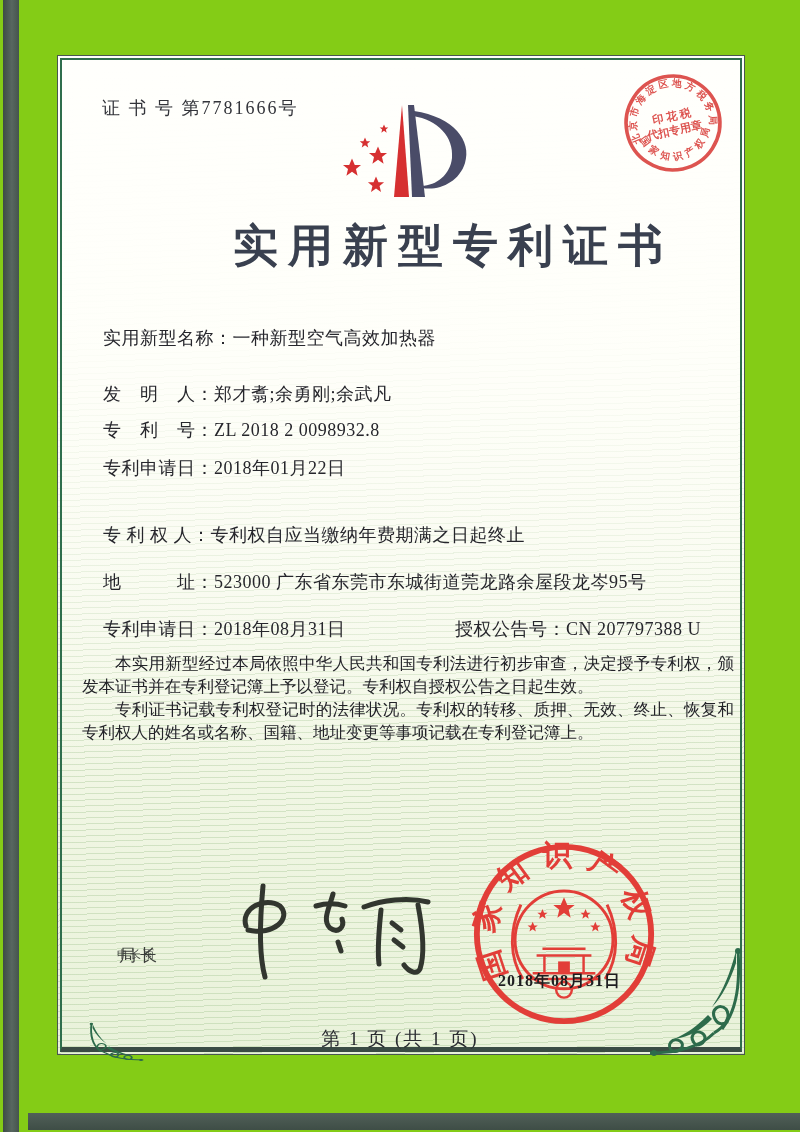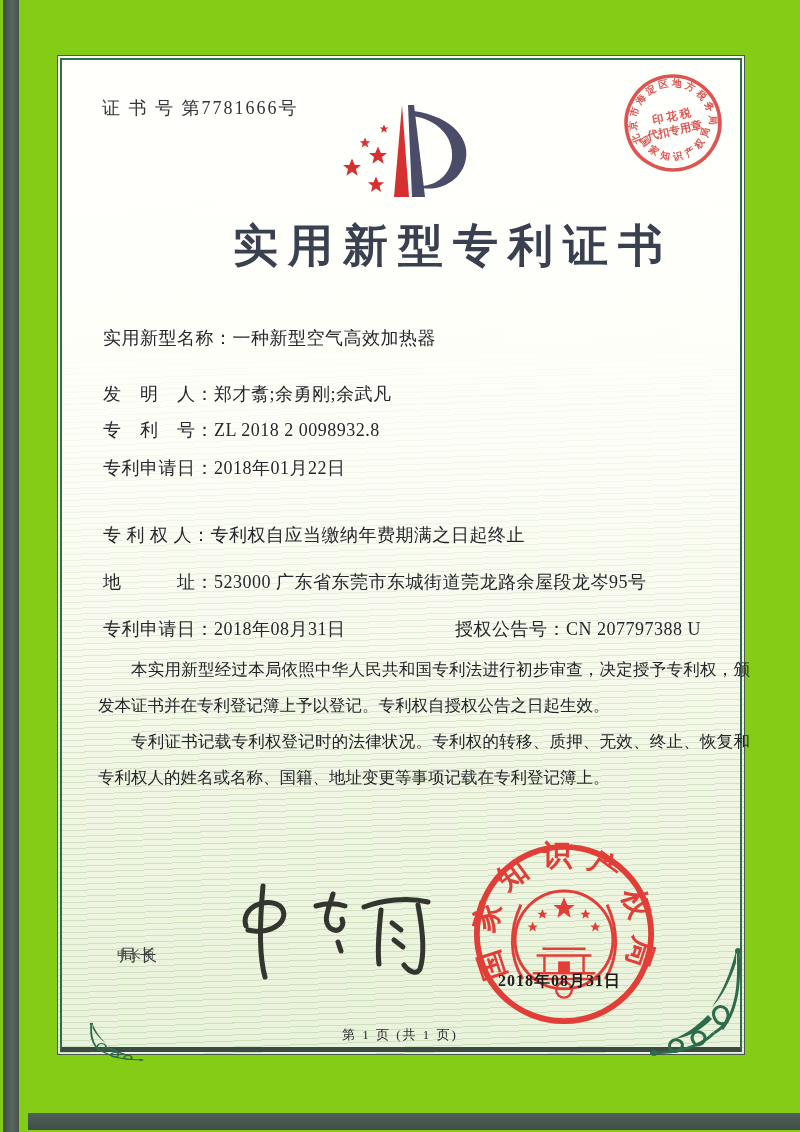--- a/index.html
+++ b/index.html
@@ -18,39 +18,39 @@
                           rgba(255,255,250,0.45) 52%, rgba(255,255,250,0) 72%),
           repeating-linear-gradient(178deg, rgba(140,182,122,0.30) 0 1px, rgba(255,255,255,0) 1px 6px),
           linear-gradient(180deg,#fefdf6 0%,#f4f8e8 60%,#e9f2da 100%);}
   .cert-frame{position:absolute;inset:2px;border:2px solid #2f6e4d;border-bottom:5px solid #3a4b44;pointer-events:none;}
   .cert-no{position:absolute;left:102px;top:96px;font-size:18px;color:#33343a;letter-spacing:2px;}
   .logo{position:absolute;left:312px;top:92px;width:185px;height:114px;}
   .title{position:absolute;left:0;top:216px;width:800px;text-align:center;
          font-size:45px;font-weight:600;letter-spacing:10px;text-indent:10px;color:#39404f;margin-left:48px;}
   .field-row{position:absolute;left:103px;font-size:18px;color:#26262c;white-space:nowrap;letter-spacing:0.5px;}
   .field-row .grant-no{position:absolute;left:352px;top:0;}
-  .body-text{position:absolute;left:98px;top:652px;width:652px;font-size:16.5px;
-             line-height:36px;color:#232329;text-align:justify;}
+  .body-text{position:absolute;left:82px;top:652px;width:652px;font-size:16.5px;
+             line-height:23px;color:#232329;text-align:justify;}
   .body-text p{margin:0;text-indent:2em;}
   .barcode{position:absolute;left:113px;top:853px;width:201px;height:16px;
            background:repeating-linear-gradient(90deg,
              #343936 0 2px, transparent 2px 3px,
              #343936 3px 4px, transparent 4px 7px,
              #343936 7px 10px, transparent 10px 11px,
              #34393 6 11px 12px, transparent 12px 15px);}
   .sig-title{position:absolute;left:119px;top:912px;font-size:17px;color:#3a3d3a;
              font-family:"Liberation Sans","DejaVu Sans",sans-serif;letter-spacing:4px;margin-top:32px;}
   .sig-name{position:absolute;left:117px;top:947px;font-size:11px;color:#3a3d3a;
             font-family:"Liberation Sans","DejaVu Sans",sans-serif;letter-spacing:2px;}
   .signature{position:absolute;left:232px;top:876px;width:200px;height:105px;}
   .seal{position:absolute;left:470px;top:840px;width:188px;height:188px;}
   .seal-date{position:absolute;left:498px;top:971px;width:160px;font-size:16px;font-weight:600;
              color:#1d1d20;letter-spacing:1px;}
   .stamp{position:absolute;left:622px;top:72px;width:102px;height:102px;transform:rotate(-12deg);}
-  .footer{position:absolute;left:0;top:1026px;width:800px;text-align:center;font-size:13px;color:#2a2c31;letter-spacing:2px;}
+  .footer{position:absolute;left:0;top:1026px;width:800px;text-align:center;font-size:19px;color:#2a2c31;letter-spacing:2px;}
   .ornament-r{position:absolute;left:650px;top:945px;width:96px;height:122px;}
   .ornament-l{position:absolute;left:56px;top:993px;width:118px;height:72px;}
 </style>
 </head>
 <body>
 
 <div class="page">
 
   <div class="spine-bar"></div>
   <div class="bottom-bar"></div>

